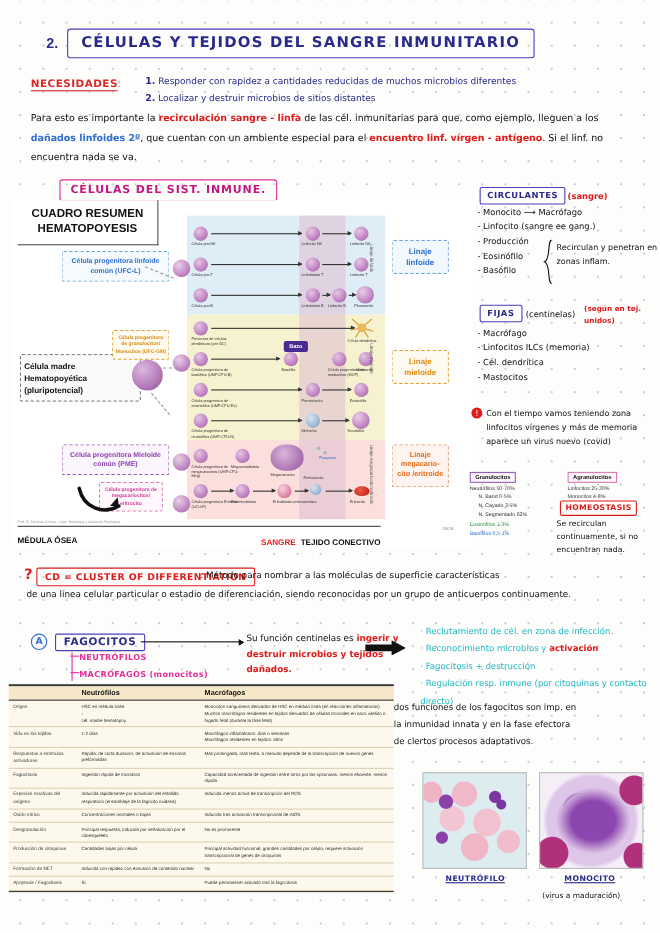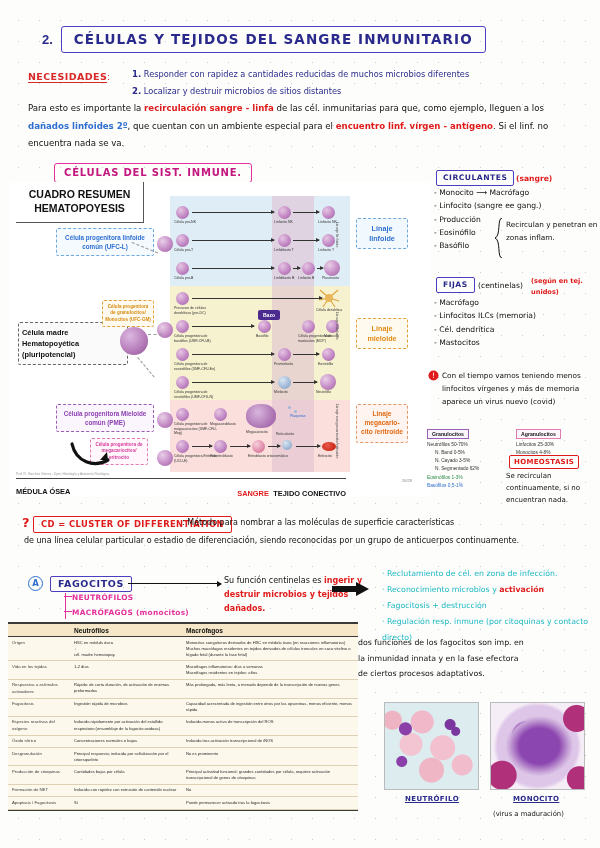--- a/index.html
+++ b/index.html
@@ -441,21 +441,21 @@
     <div>- Linfocitos ILCs (memoria)</div>
     <div>- Cél. dendrítica</div>
     <div>- Mastocitos</div>
   </div>
 
   <svg style="position:absolute;left:428px;top:370px;" width="11" height="11">
     <circle cx="5.5" cy="5.5" r="5" fill="#e01b1b"></circle>
     <text x="5.5" y="8.4" font-size="7.5" fill="#fff" text-anchor="middle" font-family="DejaVu Sans, sans-serif">!</text>
   </svg>
   <div class="note hw" style="left:442px;top:370px;width:158px;font-size:7.3px;line-height:1.78;color:#111;">
-    <div>Con el tiempo vamos teniendo menos</div>
+    <div>Con el tiempo vamos teniendo zona</div>
     <div>linfocitos vírgenes y más de memoria</div>
     <div>aparece un virus nuevo (covid)</div>
   </div>
 
   <div class="mini-tbl-head" style="left:427px;top:429px;">Granulocitos</div>
   <div class="mini-tbl" style="left:427px;top:441px;width:84px;">
     <div>Neutrófilos 50-70%</div>
     <div style="padding-left:8px;">N. Band 0-5%</div>
     <div style="padding-left:8px;">N. Cayado 3-5%</div>
     <div style="padding-left:8px;">N. Segmentado 62%</div>

